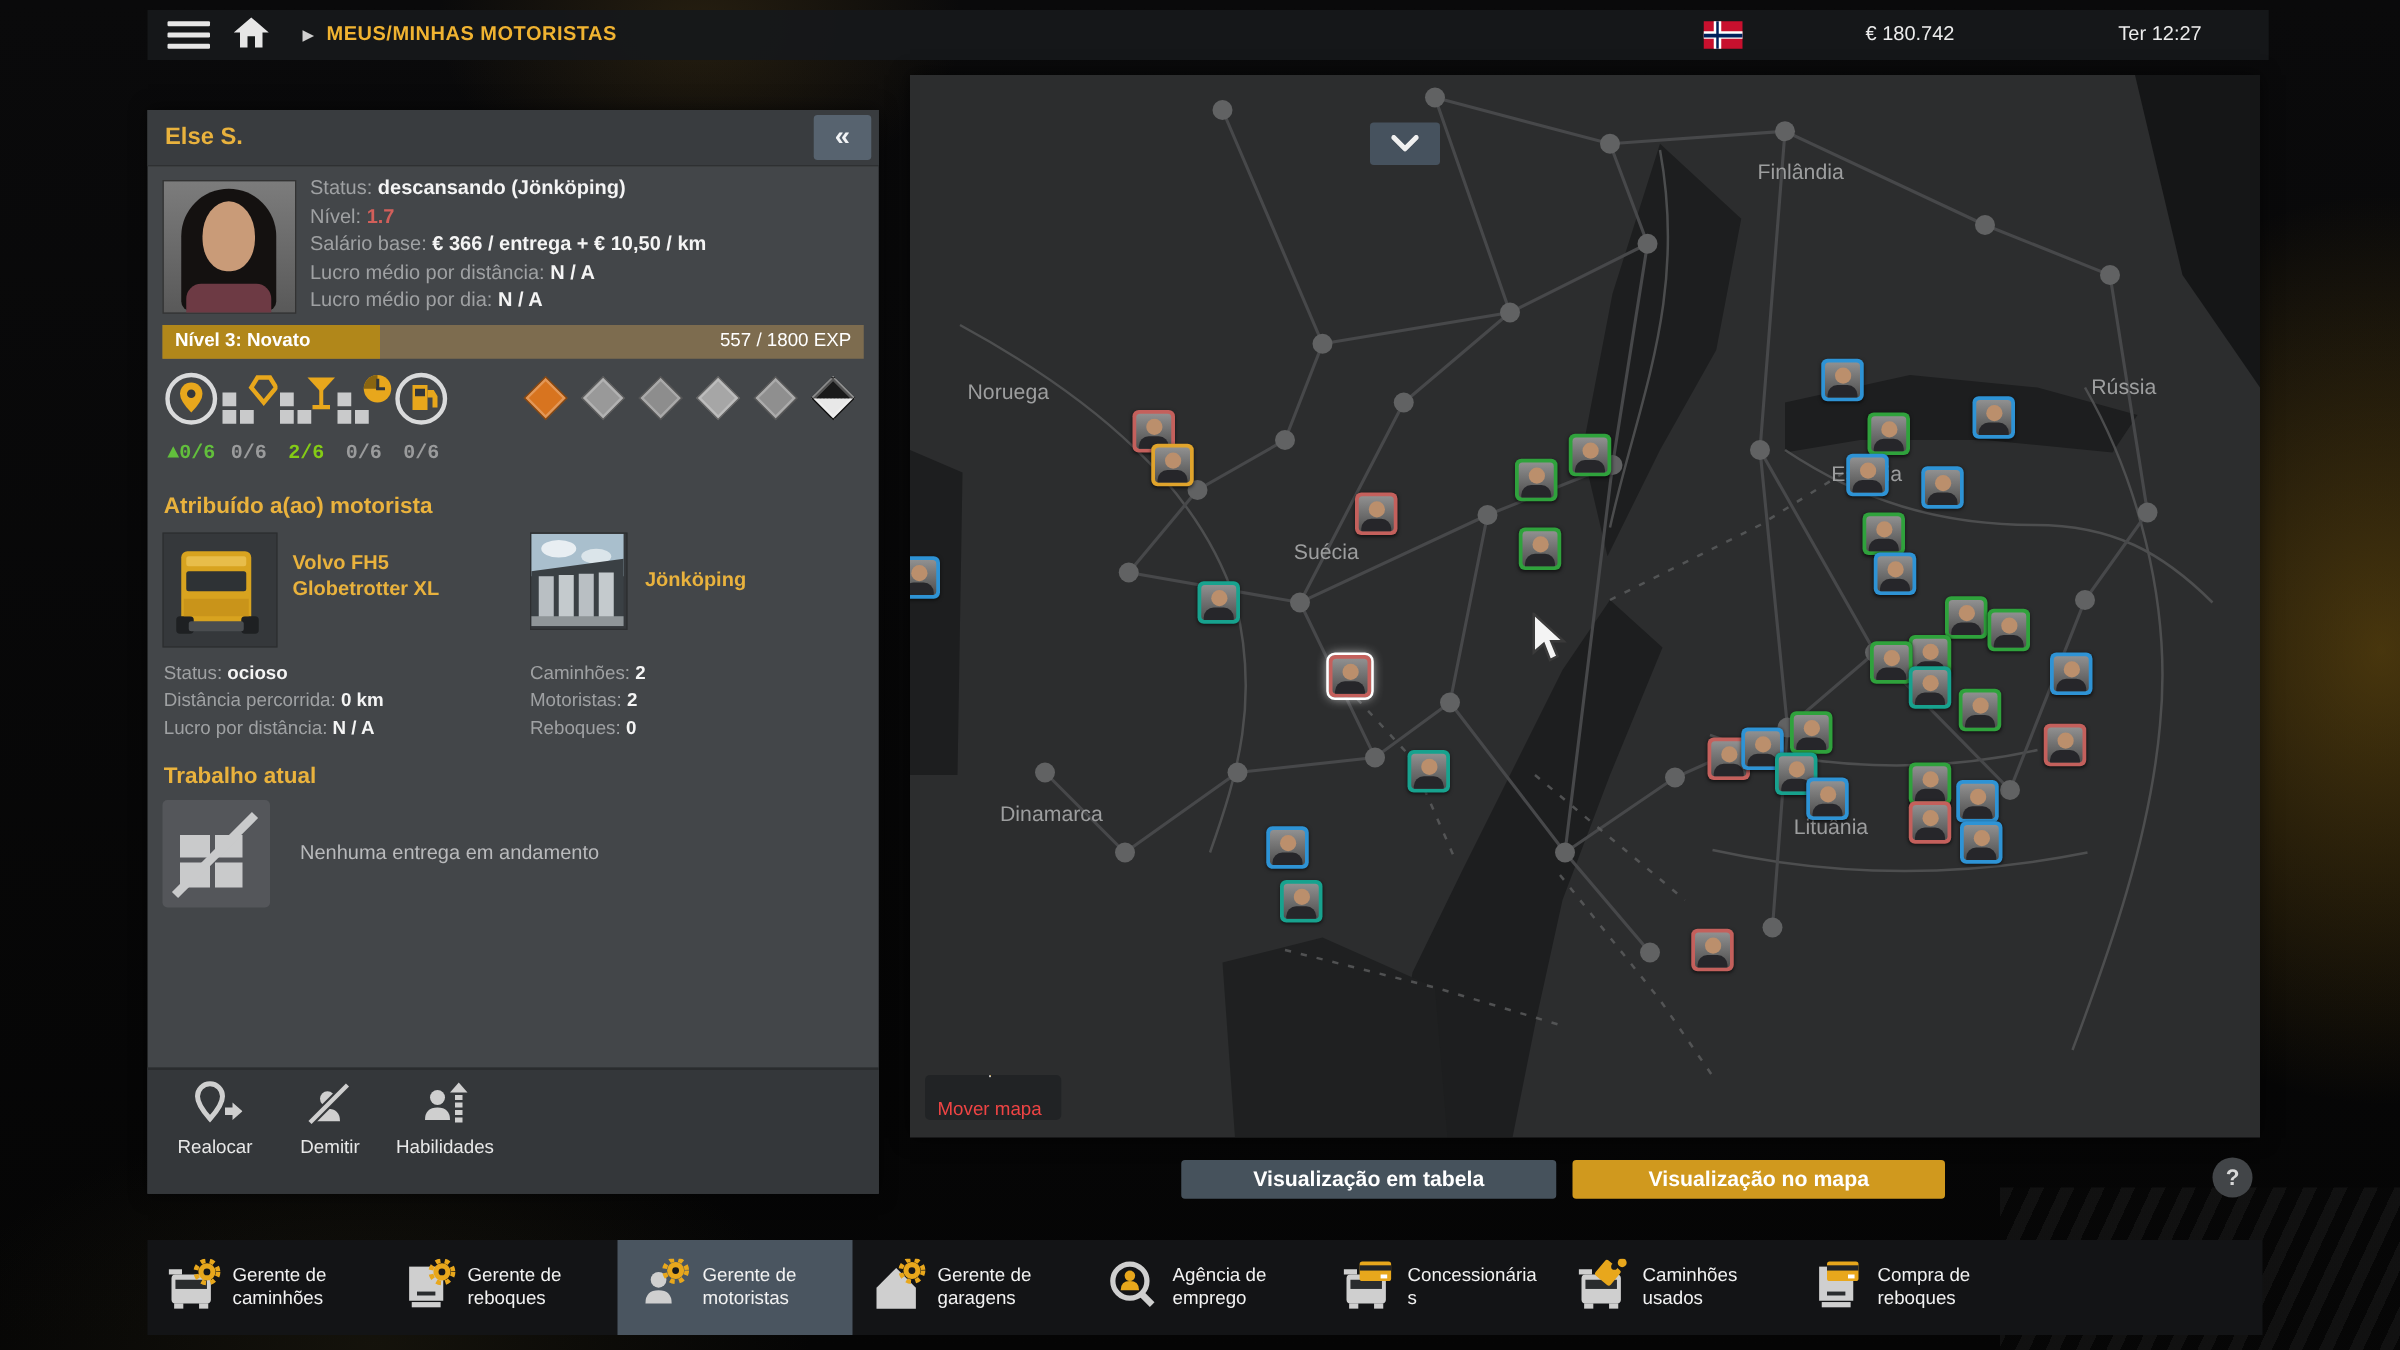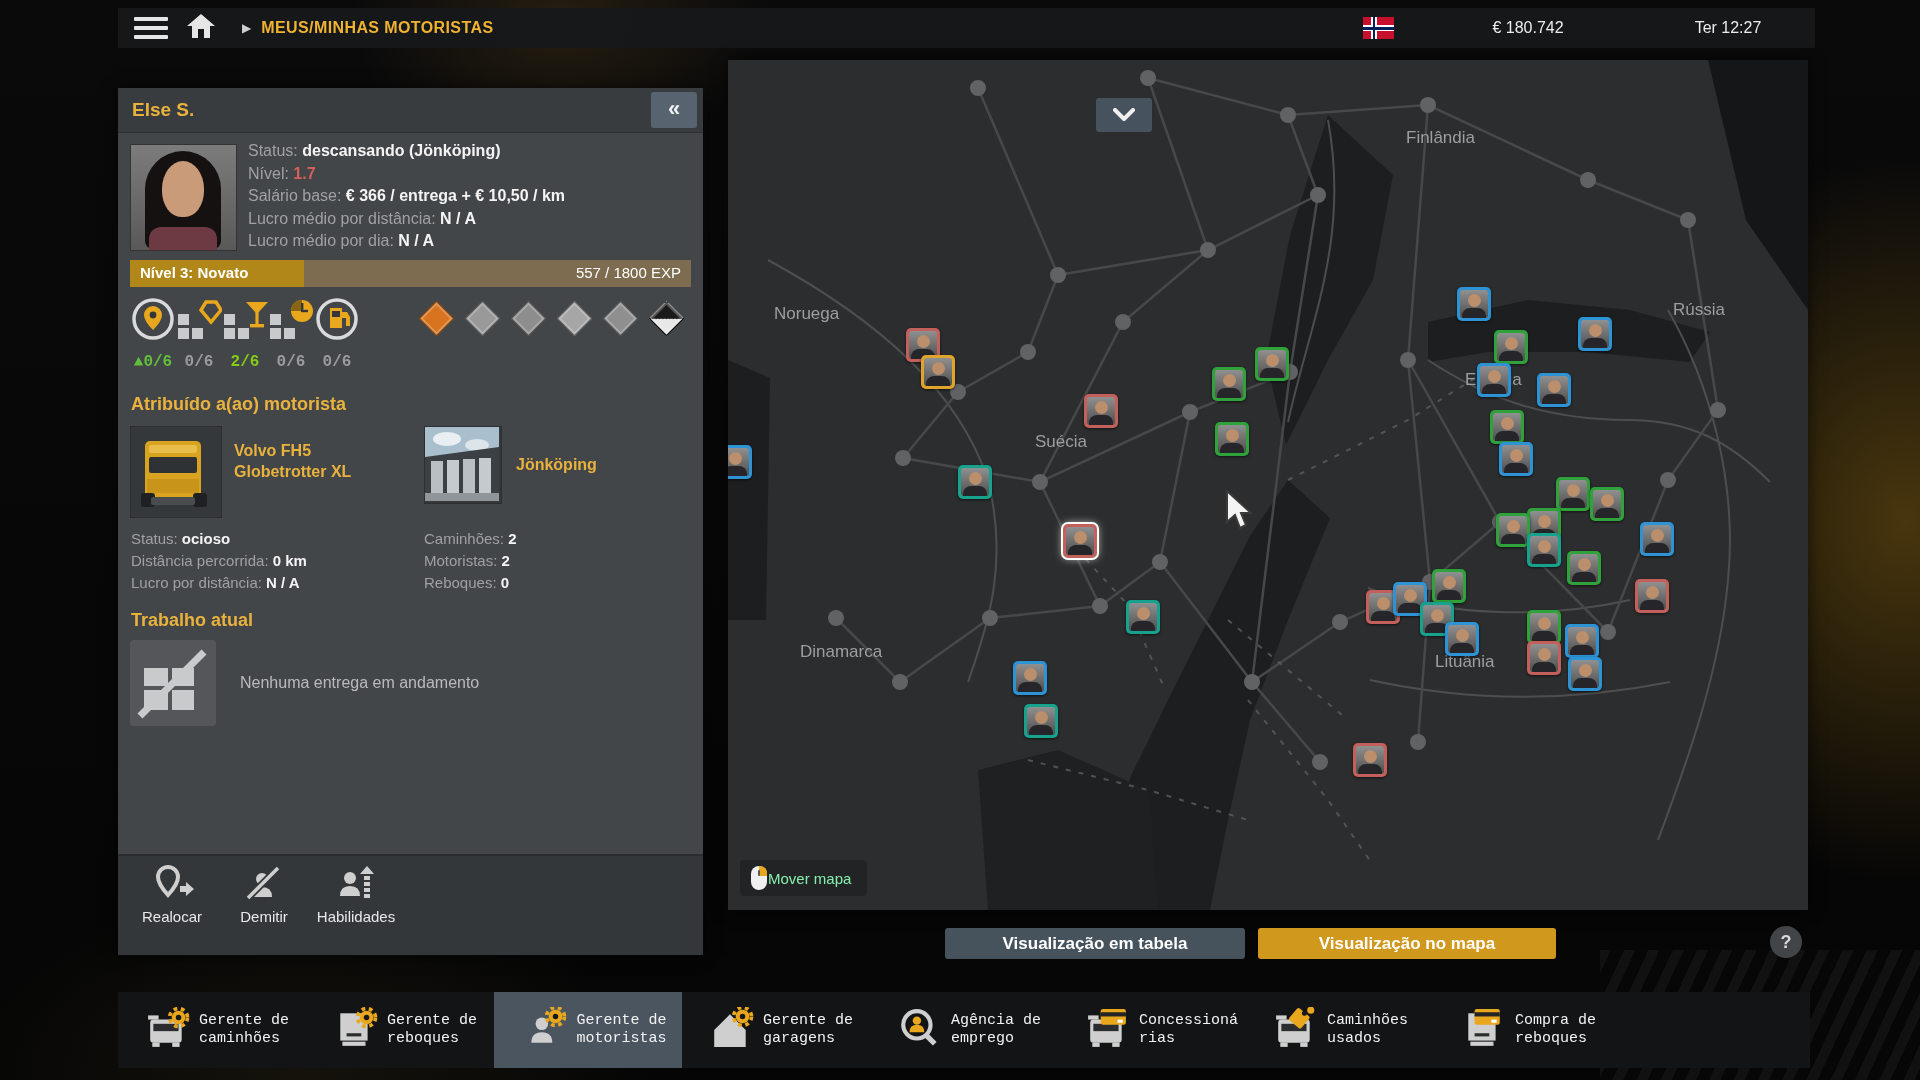--- a/index.html
+++ b/index.html
@@ -72,34 +72,34 @@
   .marker .ph{position:absolute;inset:3px;border-radius:3px;background:linear-gradient(#909090,#4e4e4e);overflow:hidden;}
   .marker .ph::before{content:"";position:absolute;left:50%;top:4px;width:13px;height:13px;margin-left:-6.5px;border-radius:50%;background:#bb8f6c;}
   .marker .ph::after{content:"";position:absolute;left:50%;bottom:-2px;width:24px;height:12px;margin-left:-12px;border-radius:8px 8px 0 0;background:#26262a;}
   .m-red{background:#c4605c}.m-yellow{background:#e0a42c}.m-green{background:#2fa23c}.m-teal{background:#17a28e}.m-blue{background:#2e93d5}
   .marker.sel{outline:2.5px solid #fff;box-shadow:0 0 9px rgba(255,255,255,.9);}
   .filter{position:absolute;left:12px;top:38px;width:350px;height:34px;background:#3e4a55;border-radius:3px;color:#f2f2f2;
     font-size:17px;font-weight:bold;line-height:34px;padding-left:16px;box-sizing:border-box;cursor:pointer;}
   .filter-chev{position:absolute;left:368px;top:38px;width:56px;height:34px;background:#46525e;border-radius:3px;cursor:pointer;
     display:flex;align-items:center;justify-content:center;}
   .movemap{position:absolute;left:12px;top:800px;height:36px;background:rgba(33,35,37,.92);border-radius:4px;
-    display:flex;align-items:center;padding:0 16px 0 10px;color:#86efac;font-size:15px;gap:0;}
+    display:flex;align-items:center;padding:0 16px 0 10px;color:#ef4444;font-size:15px;gap:17px;flex-direction:column;}
   .cursor{position:absolute;left:497px;top:430px;}
 
   
   .viewbtn{position:absolute;height:31px;border-radius:3px;color:#fff;font-size:17px;font-weight:bold;text-align:center;line-height:31px;cursor:pointer;}
   #btn-table{left:945px;top:928px;width:300px;background:#46525c;}
   #btn-map{left:1258px;top:928px;width:298px;background:#d0991e;}
   .helpbtn{position:absolute;left:1770px;top:926px;width:32px;height:32px;border-radius:50%;background:#424548;color:#d8d8d8;
     font-size:18px;font-weight:bold;text-align:center;line-height:32px;cursor:pointer;}
 
   
   .nav{position:absolute;left:118px;top:992px;width:1692px;height:76px;background:#131416;display:flex;}
-  .nav-item{width:188px;height:100%;display:flex;align-items:center;gap:8px;cursor:pointer;box-sizing:border-box;padding-left:25px;font-family:Liberation Mono, monospace;}
-  .nav-item.sel{background:#4a5560;justify-content:center;}
+  .nav-item{width:188px;height:100%;display:flex;align-items:center;gap:8px;cursor:pointer;box-sizing:border-box;padding-left:12px;}
+  .nav-item.sel{background:#4a5560;}
   .nav-item .nlbl{color:#f2f2f2;font-size:15px;line-height:18px;width:104px;word-break:break-word;}
 </style>
 </head>
 <body>
 
 <div class="scene"></div>
 <div class="grille"></div>
 
 <div class="topbar">
   <div class="hamburger">

